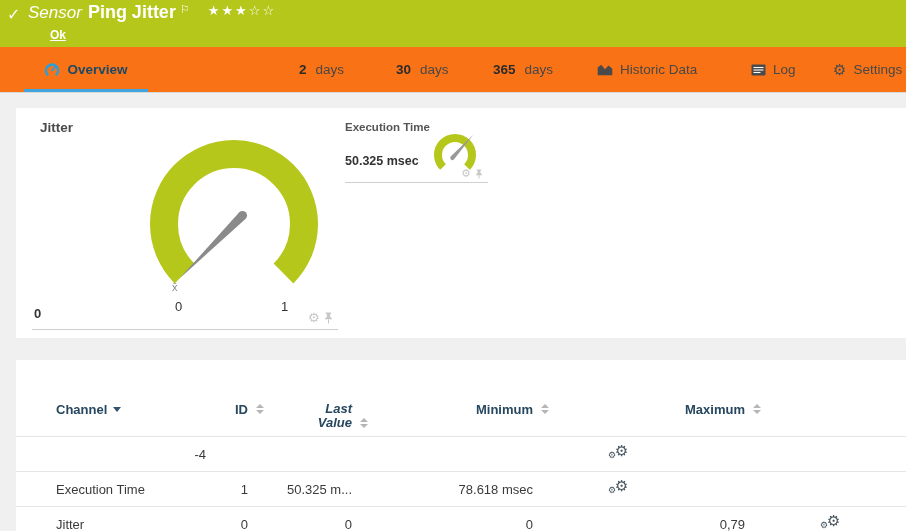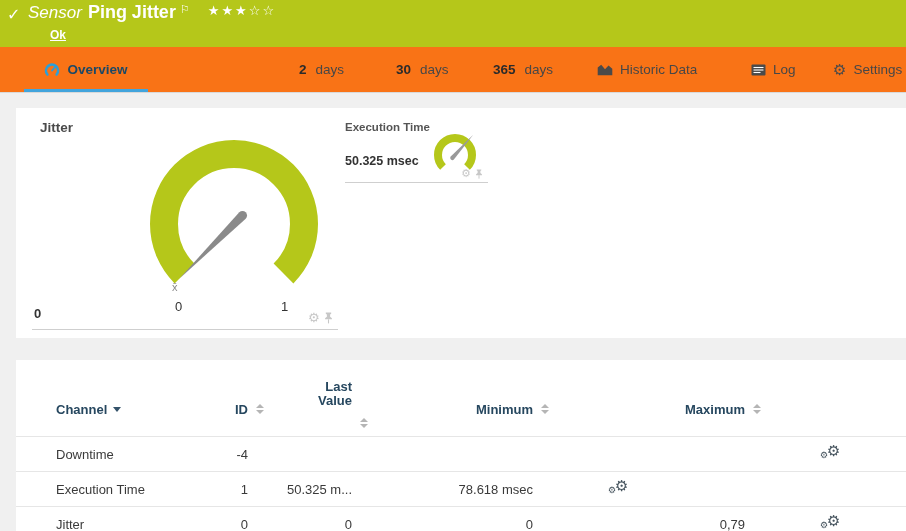--- a/index.html
+++ b/index.html
@@ -166,21 +166,21 @@
       <div class="hcell hcell-left">
         <span>Channel</span><span class="caret-down"></span>
       </div>
       <div class="hcell">
         <span>ID</span>
         <span class="sort">
             <i class="up"></i>
             <i class="down"></i>
           </span>
       </div>
-      <div class="hcell two-line" style="padding-top:20px;">
+      <div class="hcell two-line" style="padding-top:42px;font-style:italic;">
         <span>Last</span><br>
         <span>Value</span>
         <span class="sort" style="top:58px;">
             <i class="up"></i>
             <i class="down"></i>
           </span>
       </div>
       <div class="hcell">
         <span>Minimum</span>
         <span class="sort">
@@ -193,21 +193,20 @@
         <span class="sort">
             <i class="up"></i>
             <i class="down"></i>
           </span>
       </div>
       <div></div>
     </div>
 
     <div class="grid-row trow">
       <div></div>
-      <div>Downtime</div>
       <div class="cell-r">-4</div>
       <div class="cell-r"></div>
       <div class="cell-r"></div>
       <div class="cell-r"></div>
       <div><span class="gearset"><span class="g-big">⚙</span><span class="g-small">⚙</span></span></div>
     </div>
 
     <div class="grid-row trow">
       <div></div>
       <div>Execution Time</div>

